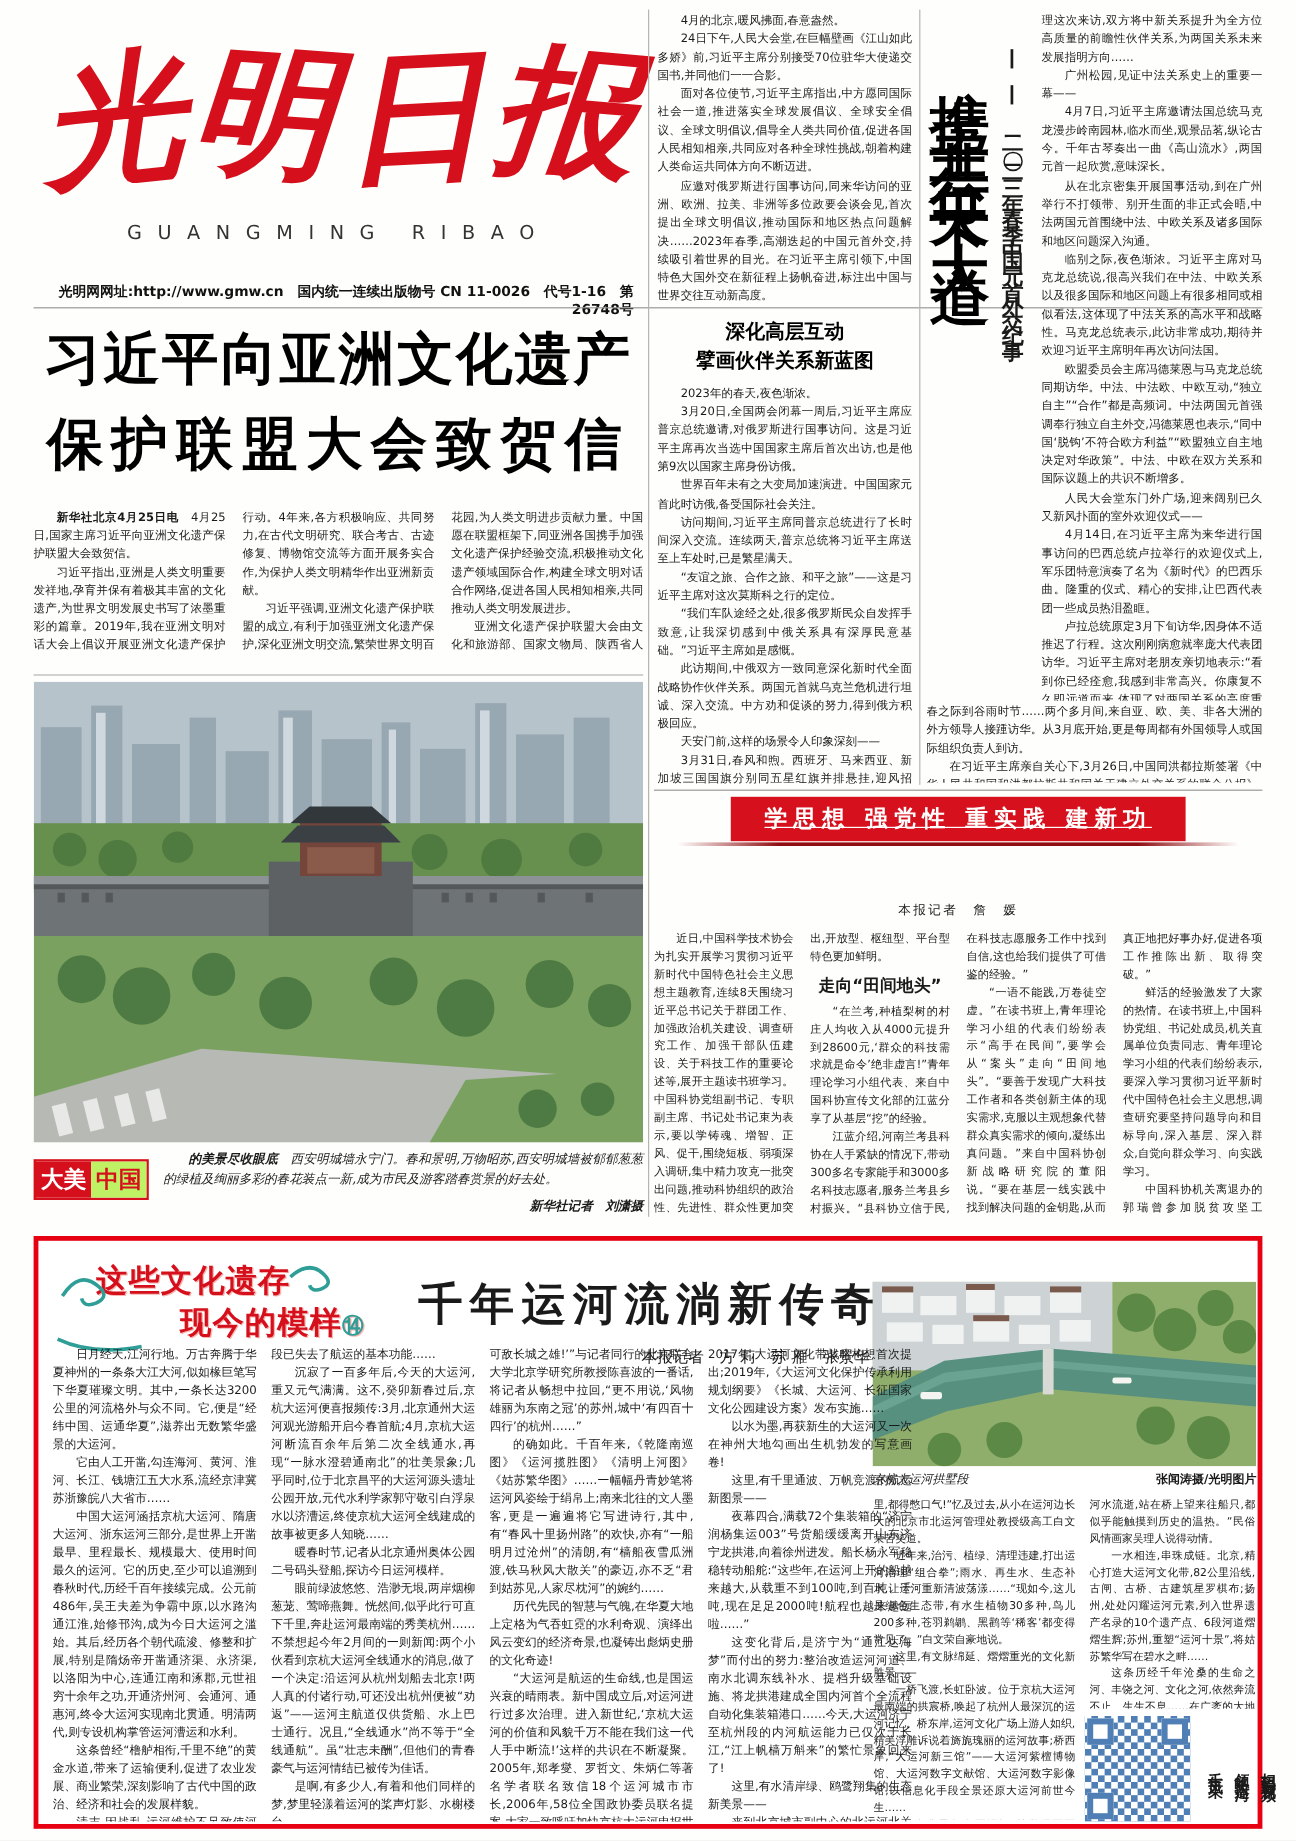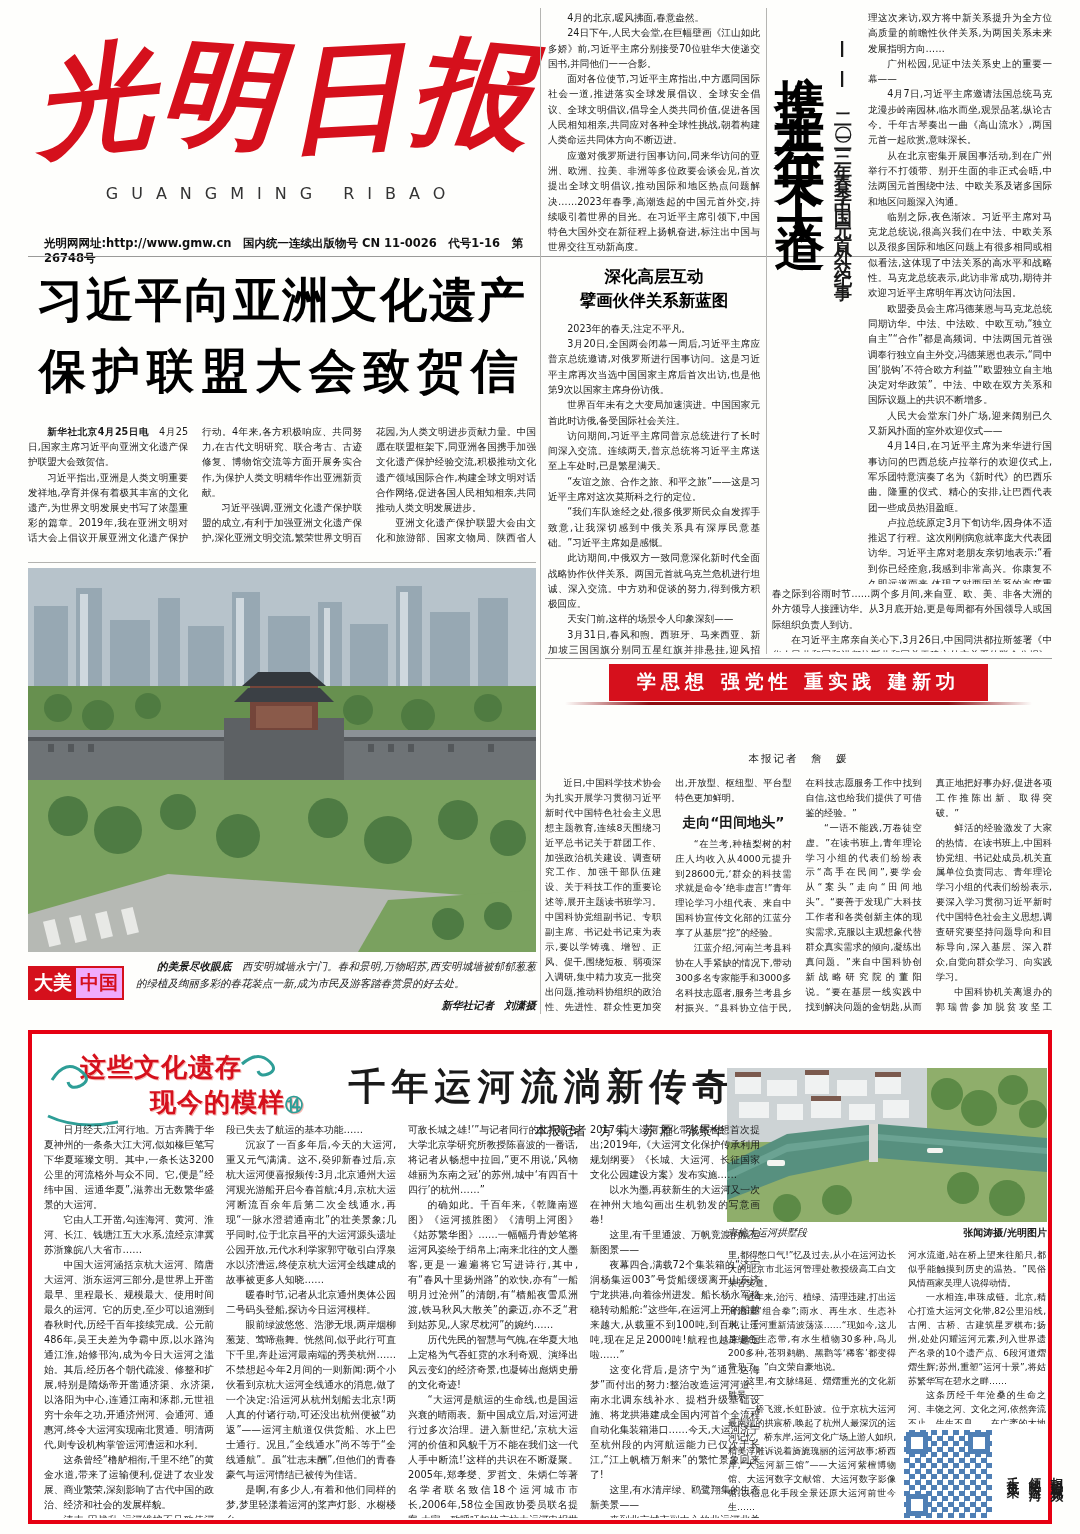--- a/index.html
+++ b/index.html
@@ -14,41 +14,41 @@
   .mast-title span { font-family:"DejaVu Serif","Liberation Serif",serif; font-style:italic;
                 font-weight:bold; font-size:118px; color:#d5101c; line-height:1; }
   .mast-title span:nth-child(1){ transform:rotate(-6deg) translateY(6px); }
   .mast-title span:nth-child(2){ transform:rotate(4deg); }
   .mast-title span:nth-child(3){ transform:rotate(-3deg) translateY(4px); }
   .mast-title span:nth-child(4){ transform:rotate(5deg); }
   .mast-pinyin { left:28px; top:184px; width:508px; text-align:center; font-size:16px;
                  letter-spacing:13px; color:#333; font-weight:500; }
   .mast-bar { left:36px; top:207px; width:492px; height:24px; background:#0f5ca8; color:#fff;
               font-size:14px; font-weight:bold; text-align:center; line-height:24px; letter-spacing:1px; }
-  .mast-pub { left:44px; top:236px; width:508px; text-align:left; font-size:11.5px;
+  .mast-pub { left:20px; top:236px; width:508px; text-align:right; font-size:11.5px;
               font-weight:bold; color:#111; }
   .hr { background:#9a9a98; height:1px; }
   .vr { background:#b5b5b2; width:1px; }
 
   
   .lead-h { left:28px; top:264px; width:508px; text-align:center; font-weight:900;
             font-size:47px; line-height:71px; letter-spacing:2px; color:#000; }
   .lead-h .l2 { letter-spacing:7px; }
   .body-txt p { margin:0; text-indent:2em; text-align:justify; }
   .body-txt p.cont { text-indent:0; }
   .lead-body { left:28px; top:424px; width:508px; height:134px; overflow:hidden;
                column-count:3; column-gap:14px; font-size:9.6px; line-height:15.2px; }
 
   
   .photo1 { left:28px; top:568px; width:508px; height:384px; overflow:hidden; }
   .cap-row { left:28px; top:958px; width:508px; display:flex; gap:12px; }
   .cap-label { flex:0 0 96px; height:34px; margin-top:8px; display:flex; border:2px solid #d5101c; }
   .cap-label .lab1 { width:50%; background:#d5101c; color:#fff; font-weight:900; font-size:19px;
                      display:flex; align-items:center; justify-content:center; }
-  .cap-label .lab2 { width:50%; background:#f0abfc; color:#d5101c; font-weight:900; font-size:19px;
+  .cap-label .lab2 { width:50%; background:#bef264; color:#d5101c; font-weight:900; font-size:19px;
                      display:flex; align-items:center; justify-content:center; }
   .cap-text { flex:1; font-family:"DejaVu Serif","Liberation Serif",serif; font-style:italic;
               font-size:10.5px; line-height:17px; }
   .cap-text p { text-indent:2em; }
   .cap-credit { text-align:right; font-weight:bold; font-size:10.5px; margin-top:5px; font-style:italic; }
 
   
   .mid-col { left:548px; top:10px; width:212px; height:646px; overflow:hidden;
              font-size:9.6px; line-height:15.3px; }
   .mid-sub { text-align:center; font-weight:900; font-size:16.5px; line-height:24px;
@@ -59,21 +59,21 @@
   .vert-sub { writing-mode:vertical-rl; font-size:18px; font-weight:bold; letter-spacing:12px;
               line-height:30px; margin-top:4px; }
   .right-col { left:868px; top:10px; width:184px; height:574px; overflow:hidden;
                font-size:9.6px; line-height:15.3px; }
   .diplo-bottom { left:772px; top:586px; width:280px; height:66px; overflow:hidden;
                   font-size:9.6px; line-height:15.3px; }
 
   
   .banner-wrap { left:545px; top:664px; width:507px; text-align:center; }
   .banner { display:inline-block; background:#d6101c; color:#fff; font-size:19px; font-weight:900;
-            letter-spacing:5px; padding:5px 28px 6px; }
+            letter-spacing:5px; padding:5px 28px 6px;text-decoration:underline; }
   .banner-under { height:3px; margin:1px 20px 0;
             background:linear-gradient(90deg,rgba(142,13,18,0) 0%,#8e0d12 18%,#8e0d12 82%,rgba(142,13,18,0) 100%); }
   .sci-h { left:545px; top:706px; width:507px; text-align:center;
            font-family:"DejaVu Serif","Liberation Serif",serif; font-weight:900; font-size:31px; }
   .sci-by { left:545px; top:752px; width:507px; text-align:center; font-size:10.5px;
             letter-spacing:2px; font-family:"DejaVu Serif","Liberation Serif",serif; }
   .sci-cols { left:545px; top:776px; width:507px; height:240px; overflow:hidden;
               column-count:4; column-gap:14px; font-size:9.3px; line-height:14.9px; }
   .sci-cols h4 { text-align:center; font-size:14px; font-weight:900; margin:9px 0 7px; text-indent:0; }
 
@@ -231,21 +231,21 @@
         <p>4月的北京,暖风拂面,春意盎然。</p>
         <p>24日下午,人民大会堂,在巨幅壁画《江山如此多娇》前,习近平主席分别接受70位驻华大使递交国书,并同他们一一合影。</p>
         <p>面对各位使节,习近平主席指出,中方愿同国际社会一道,推进落实全球发展倡议、全球安全倡议、全球文明倡议,倡导全人类共同价值,促进各国人民相知相亲,共同应对各种全球性挑战,朝着构建人类命运共同体方向不断迈进。</p>
         <p>应邀对俄罗斯进行国事访问,同来华访问的亚洲、欧洲、拉美、非洲等多位政要会谈会见,首次提出全球文明倡议,推动国际和地区热点问题解决……2023年春季,高潮迭起的中国元首外交,持续吸引着世界的目光。在习近平主席引领下,中国特色大国外交在新征程上扬帆奋进,标注出中国与世界交往互动新高度。</p>
       </div>
     <div class="mid-sub">
       <div>深化高层互动</div>
       <div>擘画伙伴关系新蓝图</div>
     </div>
     <div>
-        <p>2023年的春天,注定不平凡。</p>
+        <p>2023年的春天,夜色渐浓。</p>
         <p>3月20日,全国两会闭幕一周后,习近平主席应普京总统邀请,对俄罗斯进行国事访问。这是习近平主席再次当选中国国家主席后首次出访,也是他第9次以国家主席身份访俄。</p>
         <p>世界百年未有之大变局加速演进。中国国家元首此时访俄,备受国际社会关注。</p>
         <p>访问期间,习近平主席同普京总统进行了长时间深入交流。连续两天,普京总统将习近平主席送至上车处时,已是繁星满天。</p>
         <p>“友谊之旅、合作之旅、和平之旅”——这是习近平主席对这次莫斯科之行的定位。</p>
         <p>“我们车队途经之处,很多俄罗斯民众自发挥手致意,让我深切感到中俄关系具有深厚民意基础。”习近平主席如是感慨。</p>
         <p>此访期间,中俄双方一致同意深化新时代全面战略协作伙伴关系。两国元首就乌克兰危机进行坦诚、深入交流。中方劝和促谈的努力,得到俄方积极回应。</p>
         <p>天安门前,这样的场景令人印象深刻——</p>
         <p>3月31日,春风和煦。西班牙、马来西亚、新加坡三国国旗分别同五星红旗并排悬挂,迎风招展。</p>
       </div>
   </div>

